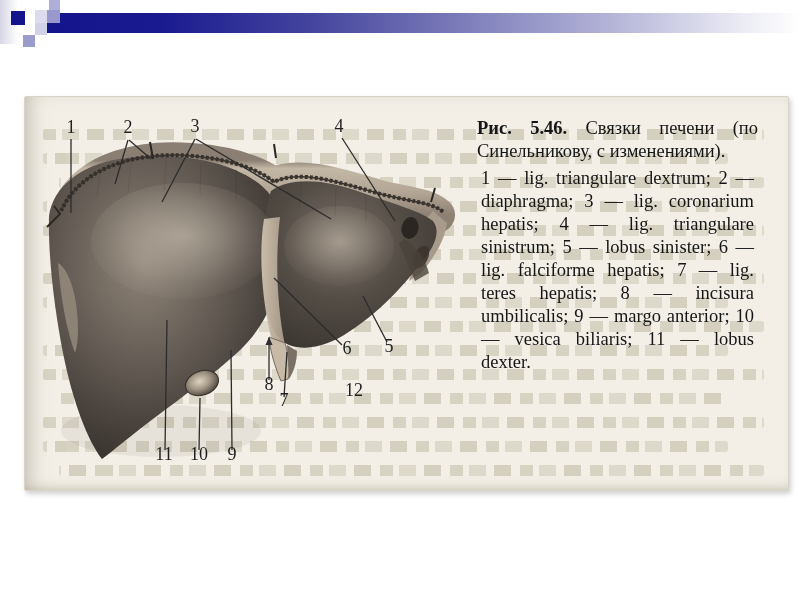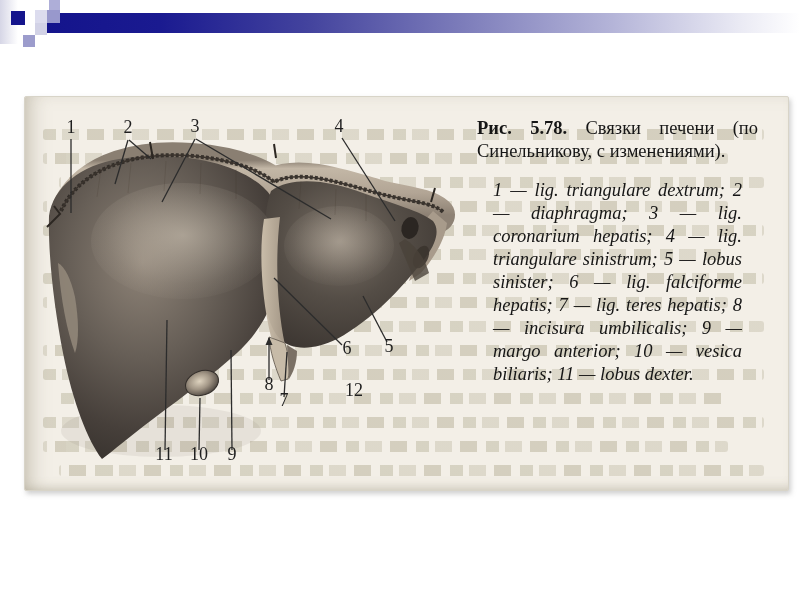--- a/index.html
+++ b/index.html
@@ -42,21 +42,21 @@
   #fig-ann line{stroke:#2c2c2c;stroke-width:1.3;}
   #fig-ann polygon{fill:#2c2c2c;}
   #fig-ann text{font-family:"Liberation Serif","DejaVu Serif",serif;font-size:18px;
     fill:#1f1f1f;text-anchor:middle;}
 
   
   .caption{position:absolute;left:452px;top:20px;width:281px;
     font-family:"Liberation Serif","DejaVu Serif",serif;font-size:18.5px;line-height:23px;
     color:var(--ink,#161616);text-align:justify;}
   .cap-title{margin:0 0 0 0;}
-  .cap-legend{margin:16px;font-style:italic;}
+  .cap-legend{margin:4px;}
 </style>
 </head>
 <body>
 
 <div class="slide">
 
   <div class="deco-strip"></div>
   <div class="deco-bar"></div>
   <div class="sq sq-navy"></div>
   <div class="sq sq-a"></div>
@@ -209,18 +209,18 @@
           <text x="283" y="405">7</text>
           <text x="268" y="389">8</text>
           <text x="231" y="459">9</text>
           <text x="198" y="459">10</text>
           <text x="163" y="459">11</text>
           <text x="353" y="395">12</text>
         </g>
     </svg>
 
     <div class="caption">
-      <div class="cap-title"><b>Рис. 5.78.</b> <span>Связки печени (по Синельникову, с изменениями).</span></div>
+      <div class="cap-title"><b>Рис. 5.46.</b> <span>Связки печени (по Синельникову, с изменениями).</span></div>
       <div class="cap-legend">1 — lig. triangulare dextrum; 2 — diaphragma; 3 — lig. coronarium hepatis; 4 — lig. triangulare sinistrum; 5 — lobus sinister; 6 — lig. falciforme hepatis; 7 — lig. teres hepatis; 8 — incisura umbilicalis; 9 — margo anterior; 10 — vesica biliaris; 11 — lobus dexter.</div>
     </div>
 
   </div>
 </div>
 
 </body></html>

